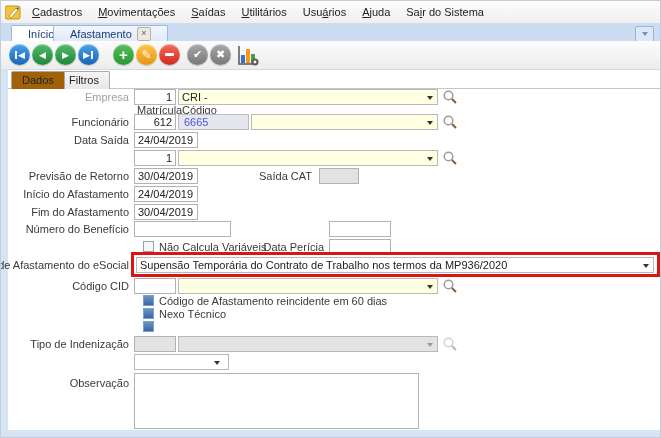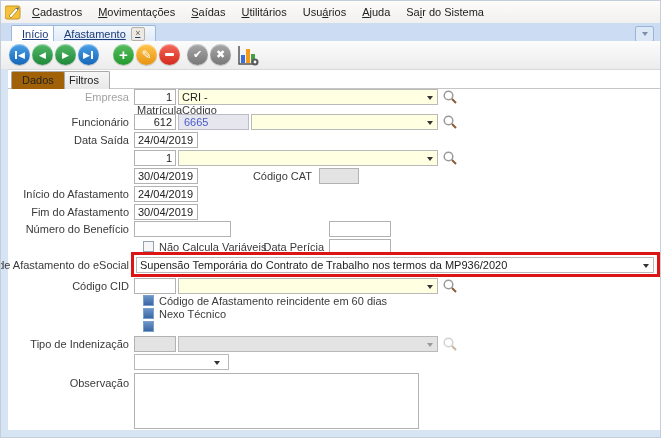--- a/index.html
+++ b/index.html
@@ -8,23 +8,23 @@
        border:1px solid #c3cddb;box-sizing:border-box;}
   
   .menubar{position:absolute;top:0;left:0;right:0;height:22px;
            background:linear-gradient(#fdfcfb,#f1f0ee);border-bottom:1px solid #e6e4e1;
            display:flex;align-items:center;padding-left:4px;}
   .mi{padding:3px 8px;white-space:nowrap;cursor:default;color:#222;}
   .mi b{font-weight:normal;text-decoration:underline;}
   .logo{width:17px;height:15px;margin:0 2px 0 0;}
   
   .tabbar{position:absolute;top:22px;left:0;right:0;height:18px;background:#ccdcf2;}
-  .tab{position:absolute;top:2px;height:16px;line-height:16px;padding:0 10px;
+  .tab{position:absolute;top:2px;height:16px;line-height:16px;padding:0 16px;
        color:#1b3c78;border:1px solid #9db8d9;border-bottom:none;
-       border-radius:2px 2px 0 0;display:flex;align-items:center;gap:5px;text-decoration:underline;}
+       border-radius:2px 2px 0 0;display:flex;align-items:center;gap:5px;}
   .tab.active{background:#fff;left:10px;}
   .tab.inactive{background:linear-gradient(#f2f7fd,#dfeaf8);left:52px;}
   .tclose{width:12px;height:12px;background:#ece8e2;border:1px solid #b8b0a4;border-radius:2px;
           font-size:9px;line-height:10px;text-align:center;color:#6b6257;}
   .corner-btn{position:absolute;right:6px;top:3px;width:17px;height:14px;background:#dce8f6;
           border:1px solid #9ab4d8;border-radius:2px;display:flex;align-items:center;justify-content:center;}
   .tri-dn{width:0;height:0;border:3px solid transparent;border-top:4px solid #7d8fa8;margin-top:3px;}
   
   .toolbar{position:absolute;top:40px;left:0;right:0;height:28px;
            background:linear-gradient(#fcfcfc,#ececec);border-bottom:1px solid #d8d8d8;}
@@ -180,22 +180,23 @@
   <div class="lbl" style="top:131px">Data Saída</div>
   <input class="inp" style="left: 133px; top: 131px; width: 64px;" value="24/04/2019">
 
   <input class="inp r" style="left: 133px; top: 149px; width: 42px;" value="1">
   <div class="combo" style="left:177px;top:149px;width:260px"><span></span><span class="dd"></span></div>
   <svg class="mag" style="left:441px;top:149px" viewBox="0 0 16 16">
       <circle cx="6.5" cy="6.5" r="4.3" fill="none" stroke="#9a9a9a" stroke-width="1.5"></circle>
       <line x1="10" y1="10" x2="14" y2="14" stroke="#8a5a30" stroke-width="2"></line>
     </svg>
 
+  <div class="lbl" style="top:167px">Previsão de Retorno</div>
   <input class="inp" style="left: 133px; top: 167px; width: 64px;" value="30/04/2019">
-  <div class="lblr" style="right:348px;top:167px">Código CAT</div>
+  <div class="lblr" style="right:348px;top:167px">Saída CAT</div>
   <input class="inp dis" style="left: 318px; top: 167px; width: 40px;" value="">
 
   <div class="lbl" style="top:185px">Início do Afastamento</div>
   <input class="inp" style="left: 133px; top: 185px; width: 64px;" value="24/04/2019">
 
   <div class="lbl" style="top:203px">Fim do Afastamento</div>
   <input class="inp" style="left: 133px; top: 203px; width: 64px;" value="30/04/2019">
 
   <div class="lbl" style="top:220px">Número do Benefício</div>
   <input class="inp" style="left: 133px; top: 220px; width: 97px;" value="">

